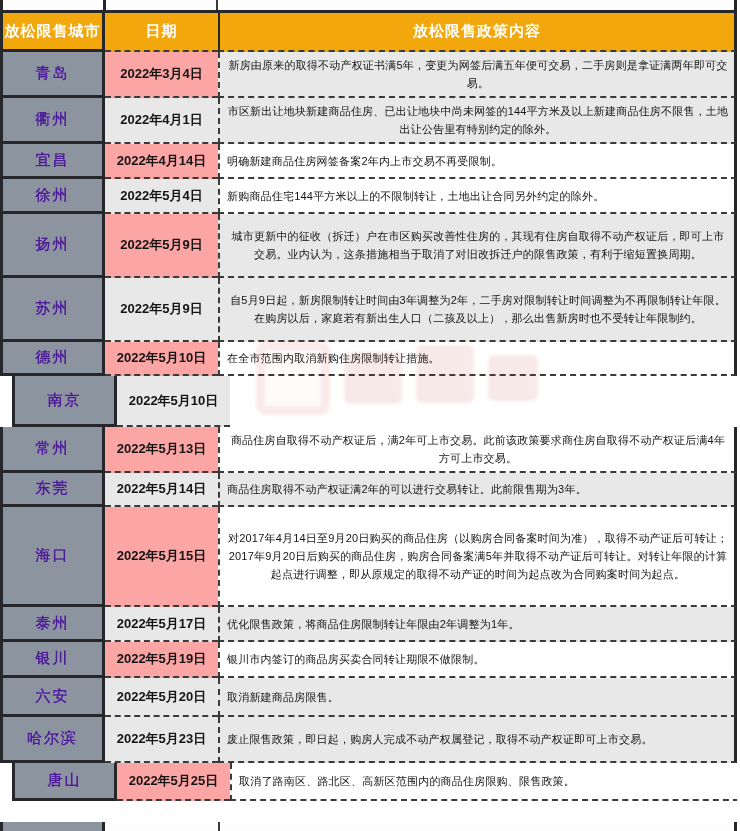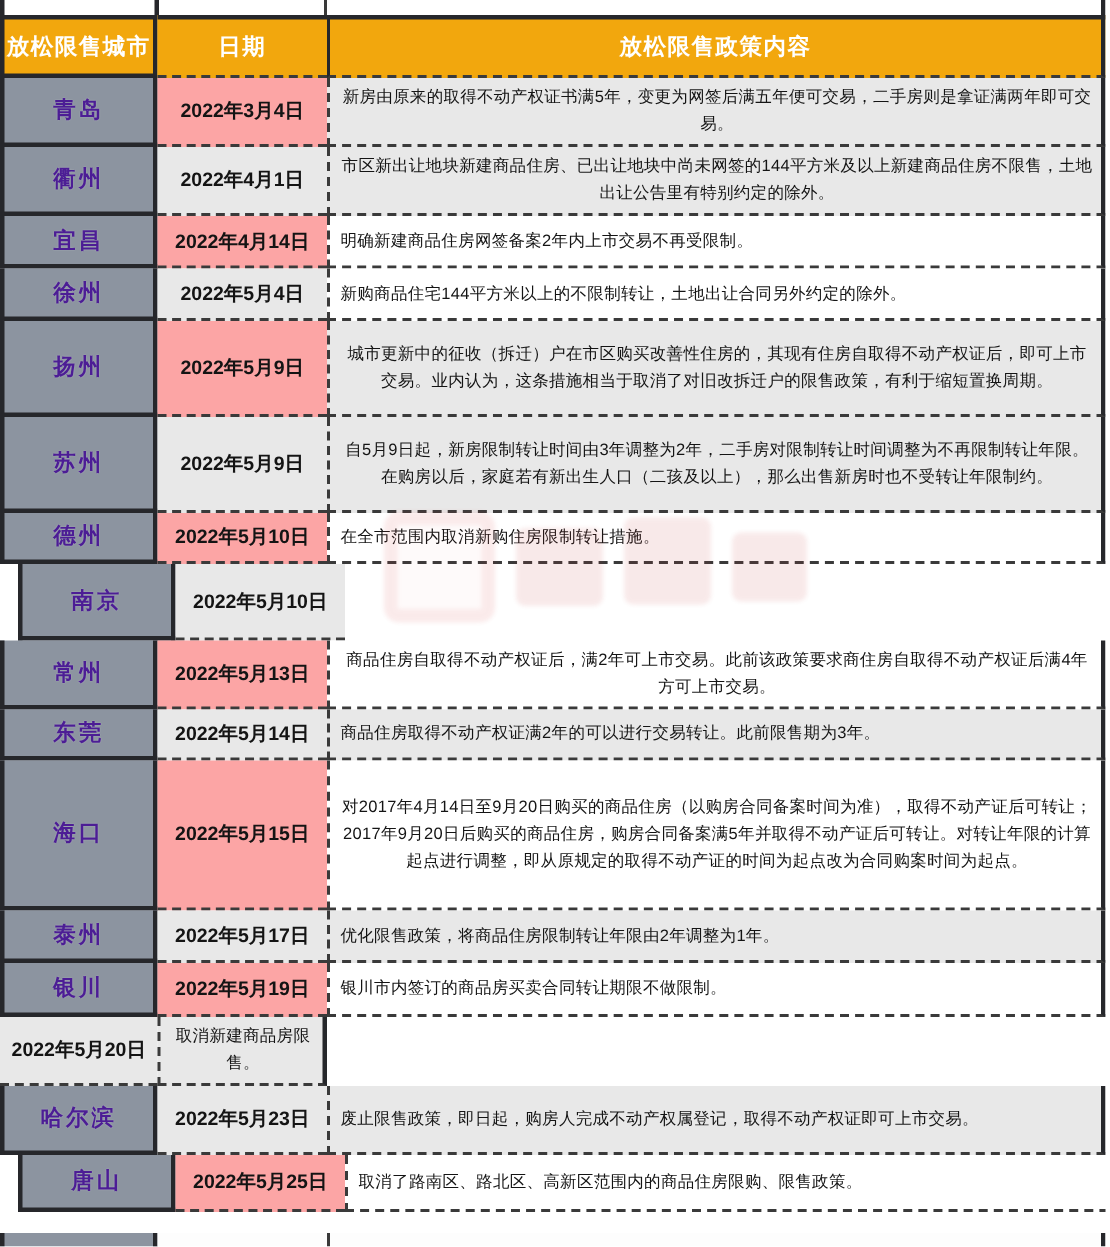--- a/index.html
+++ b/index.html
@@ -210,20 +210,21 @@
 
   <div class="row">
     <div class="cell-city">银川</div>
     <div class="cell-date">2022年5月19日</div>
     <div class="cell-policy">
           <span>银川市内签订的商品房买卖合同转让期限不做限制。</span>
         </div>
   </div>
 
   <div class="row">
+    <div class="cell-city">六安</div>
     <div class="cell-date shaded">2022年5月20日</div>
     <div class="cell-policy shaded">
           <span>取消新建商品房限售。</span>
         </div>
   </div>
 
 
   <div class="row">
     <div class="cell-city">哈尔滨</div>
     <div class="cell-date shaded">2022年5月23日</div>

